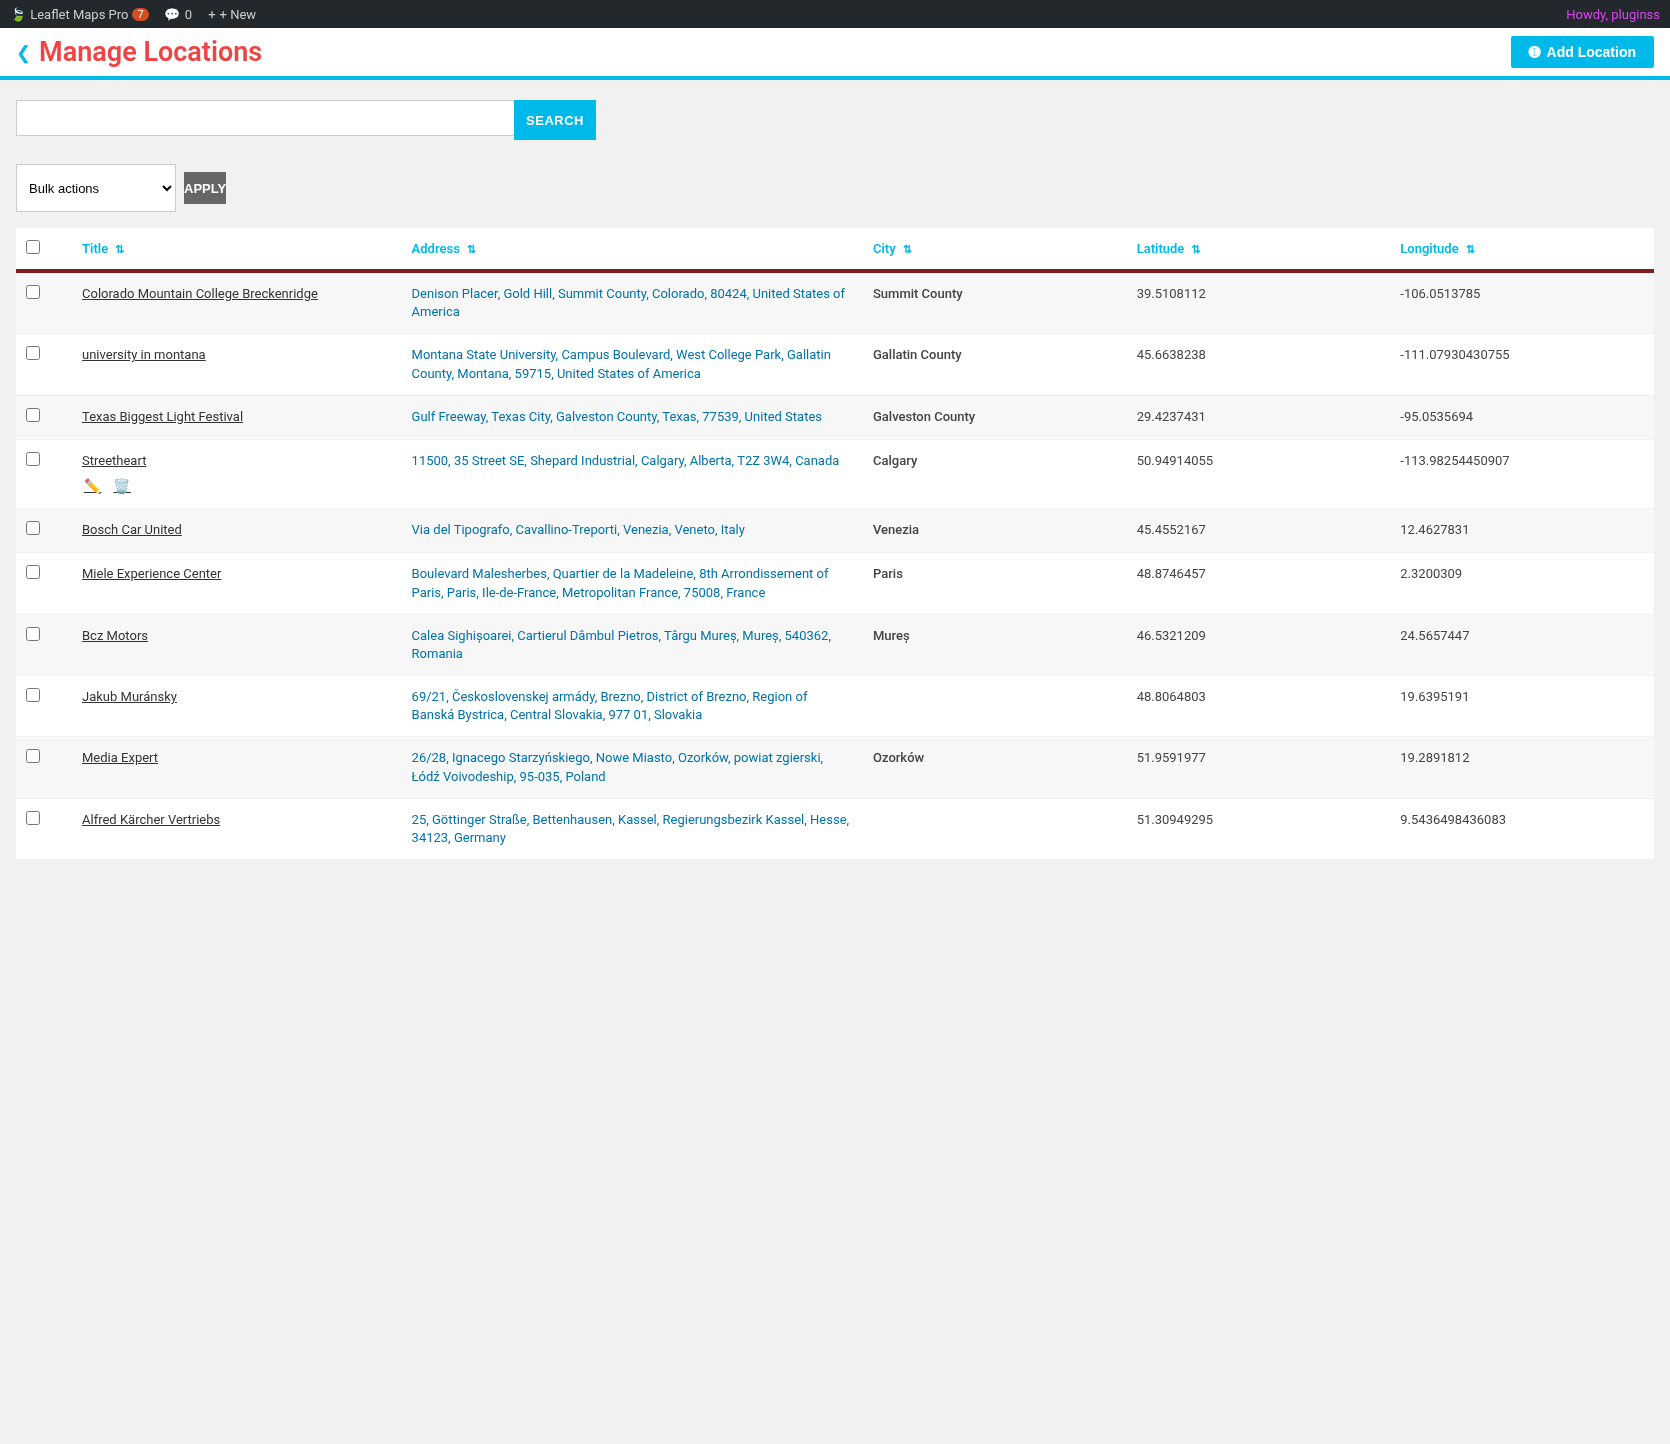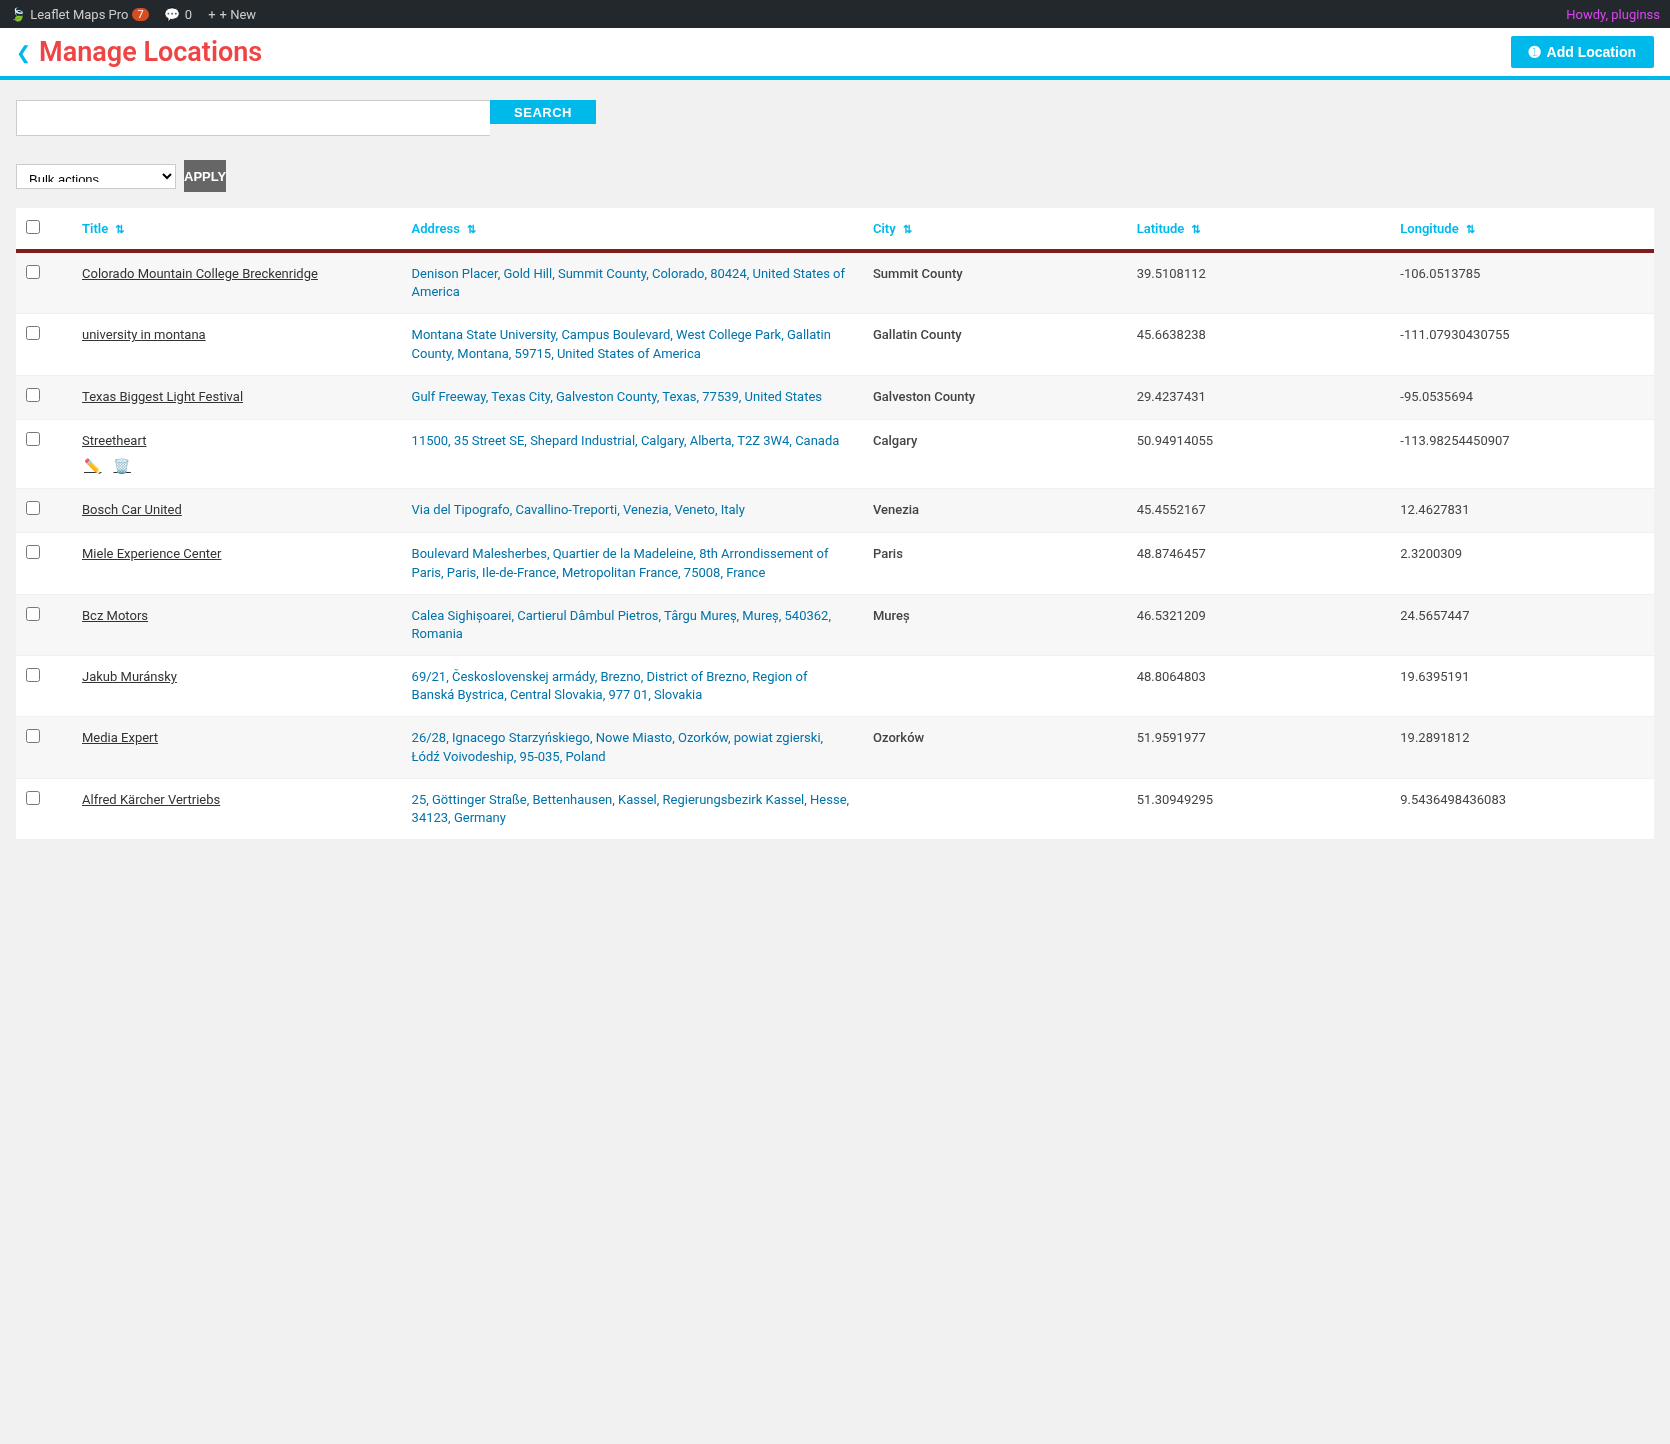--- a/index.html
+++ b/index.html
@@ -65,41 +65,41 @@
       border-right: none;
       padding: 8px 12px;
       font-size: 14px;
       outline: none;
       height: 36px;
     }
     #search-button {
       background: #00b9eb;
       color: #fff;
       border: none;
-      padding: 0 24px;
+      padding: 0 12px;
       font-size: 13px;
       font-weight: 700;
       cursor: pointer;
       letter-spacing: 0.5px;
-      height: 24px;
+      height: 40px;
     }
 
     
     #bulk-actions-bar {
       display: flex;
       align-items: center;
       gap: 8px;
       margin-bottom: 16px;
     }
     #bulk-actions-select {
       padding: 6px 8px;
       border: 1px solid #ccc;
       font-size: 13px;
       min-width: 160px;
-      height: 25px;
+      height: 48px;
       background: #fff;
     }
     #apply-btn {
       background: #666;
       color: #fff;
       border: none;
       padding: 6px 0;
       font-size: 13px;
       font-weight: 600;
       cursor: pointer;

